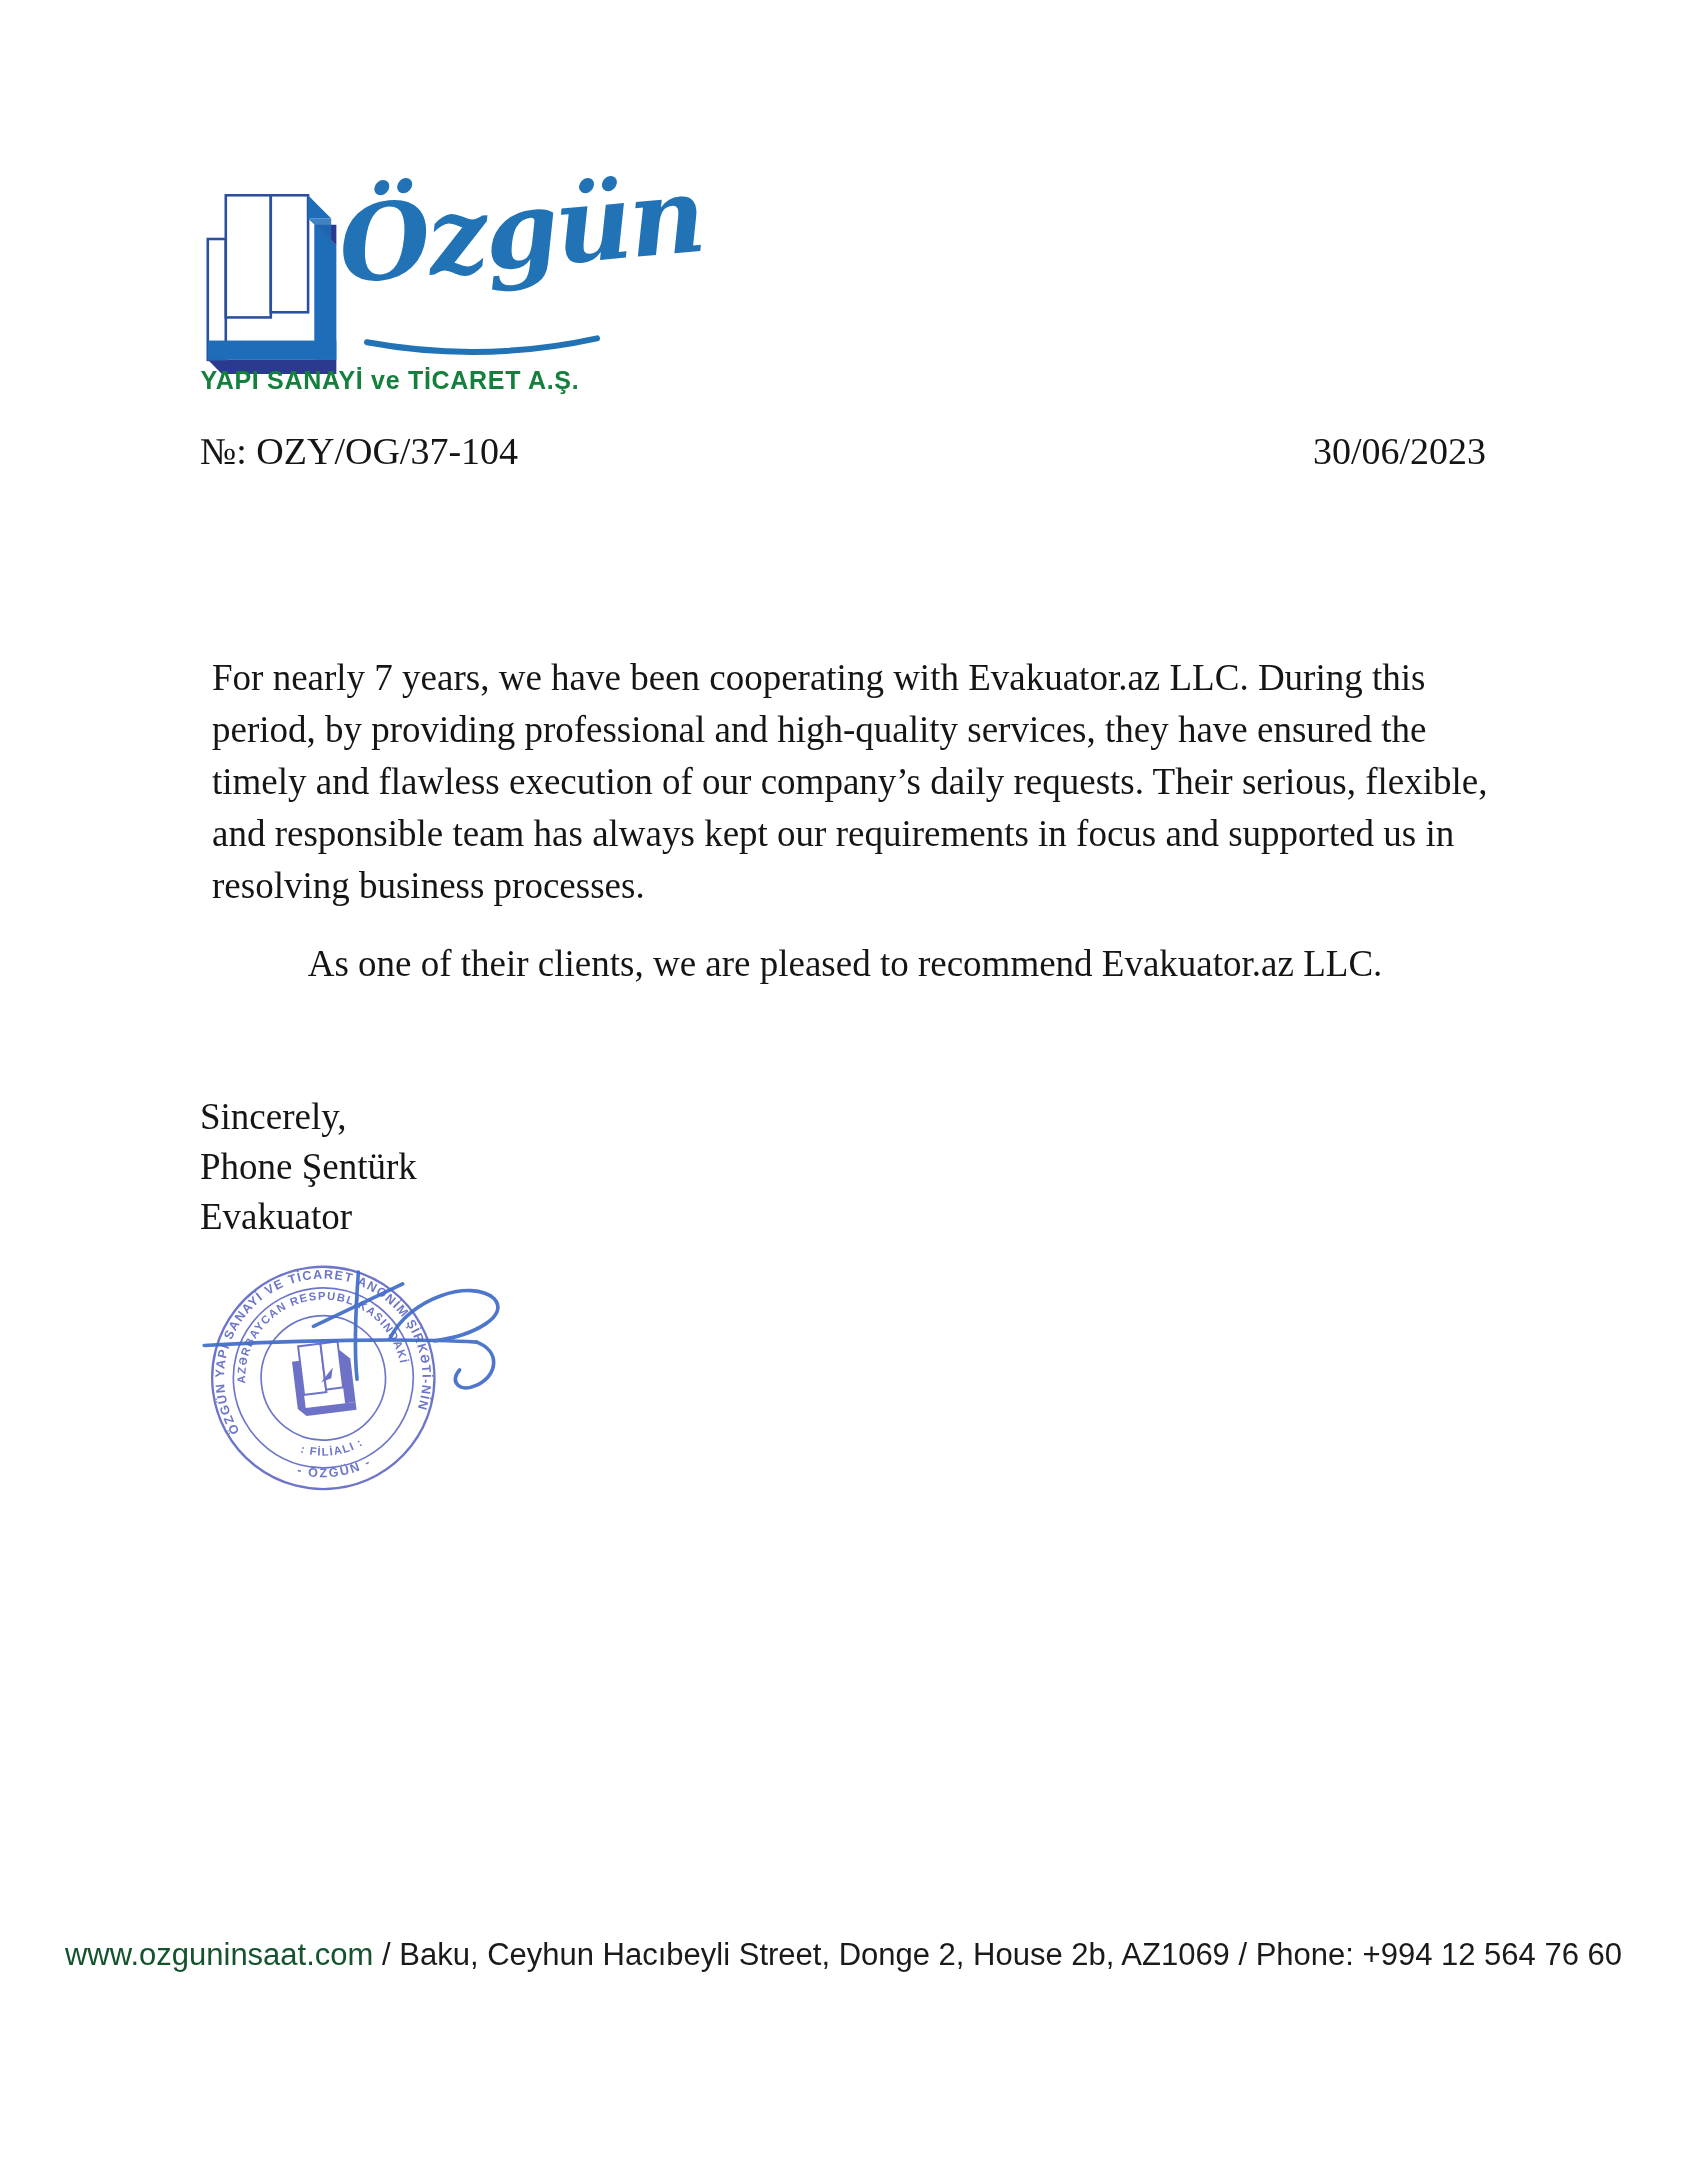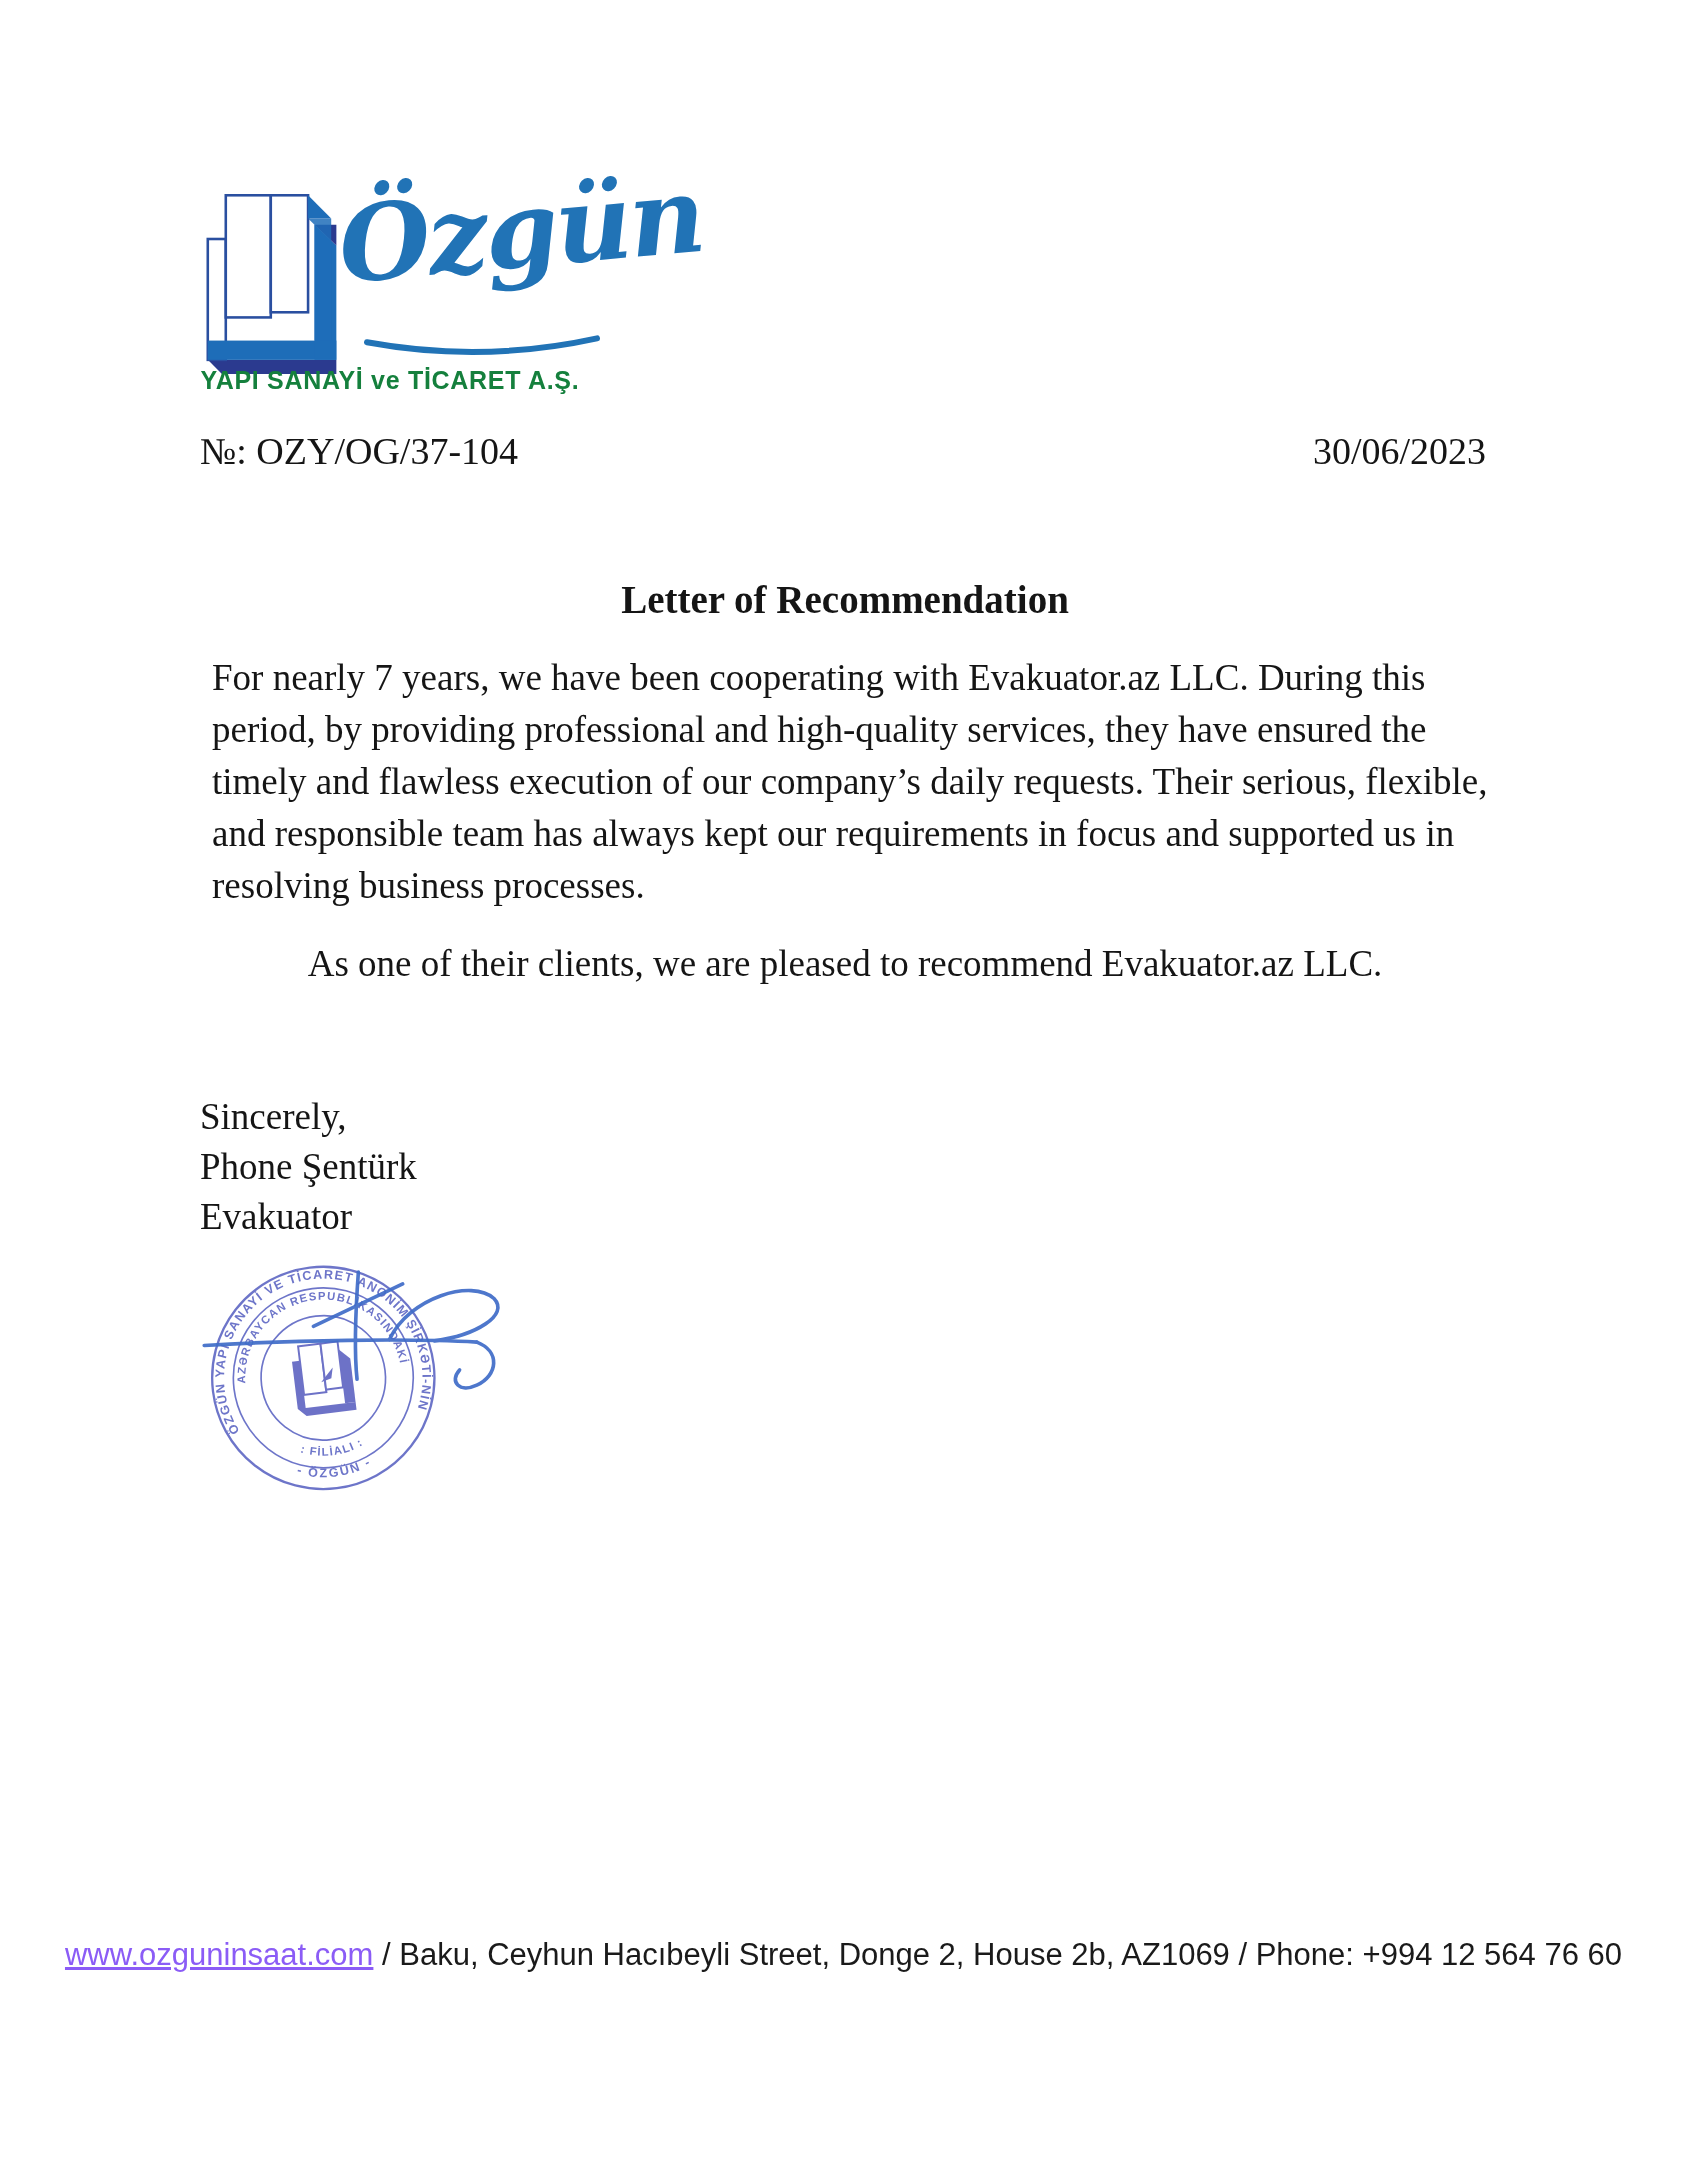--- a/index.html
+++ b/index.html
@@ -48,21 +48,21 @@
   .closing{position:absolute;left:200px;top:1092px;font-size:37px;line-height:50px;}
   
   .stamp-wrap{position:absolute;left:191px;top:1252px;width:344px;height:265px;}
   
   .footer{
     position:absolute;left:0;top:1937px;width:1687px;
     text-align:center;
     font-family:"Liberation Sans","DejaVu Sans",sans-serif;
     font-size:31px;color:#1a1a1a;white-space:nowrap;
   }
-  .footer a{color:#8b5cf6;text-decoration:underline;cursor:pointer;}
+  .footer a{color:#14532d;cursor:pointer;}
 </style>
 </head>
 <body>
 
 <div class="page">
 
   <div class="letterhead">
 
     <svg class="logo-mark" viewBox="0 0 230 280" xmlns="http://www.w3.org/2000/svg">
 
@@ -88,21 +88,20 @@
     </svg>
 
     <div class="logo-subtitle">YAPI SANAYİ ve TİCARET A.Ş.</div>
   </div>
 
   <div class="ref-row">
     <span>№: OZY/OG/37-104</span>
     <span>30/06/2023</span>
   </div>
 
-  <h1 class="letter-title">Letter of Recommendation</h1>
 
   <p class="para para-1">For nearly 7 years, we have been cooperating with Evakuator.az LLC. During this period, by providing professional and high-quality services, they have ensured the timely and flawless execution of our company’s daily requests. Their serious, flexible, and responsible team has always kept our requirements in focus and supported us in resolving business processes.</p>
 
   <p class="para para-2">As one of their clients, we are pleased to recommend Evakuator.az LLC.</p>
 
   <div class="closing">
     <div>Sincerely,</div>
     <div>Phone Şentürk</div>
     <div>Evakuator</div>
   </div>

